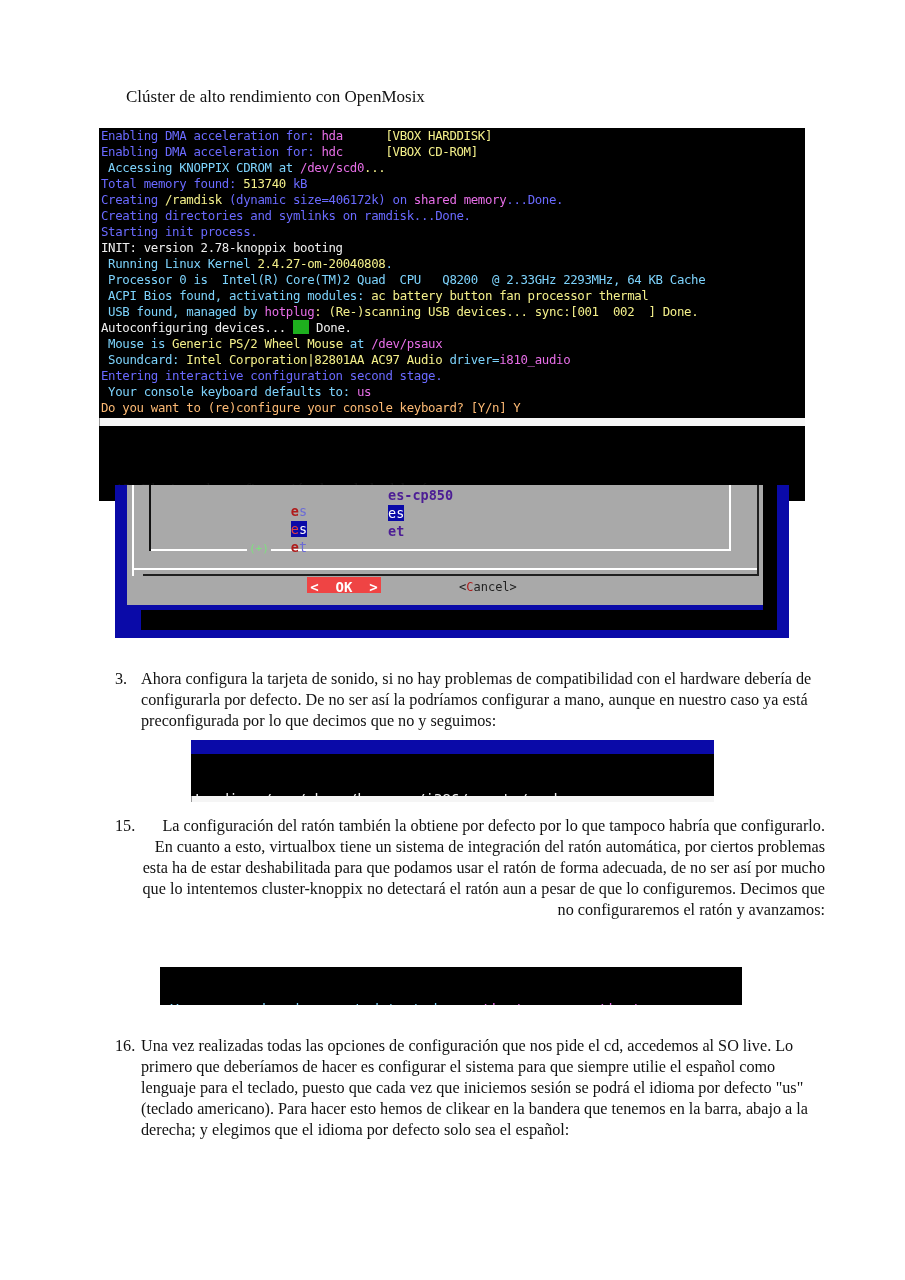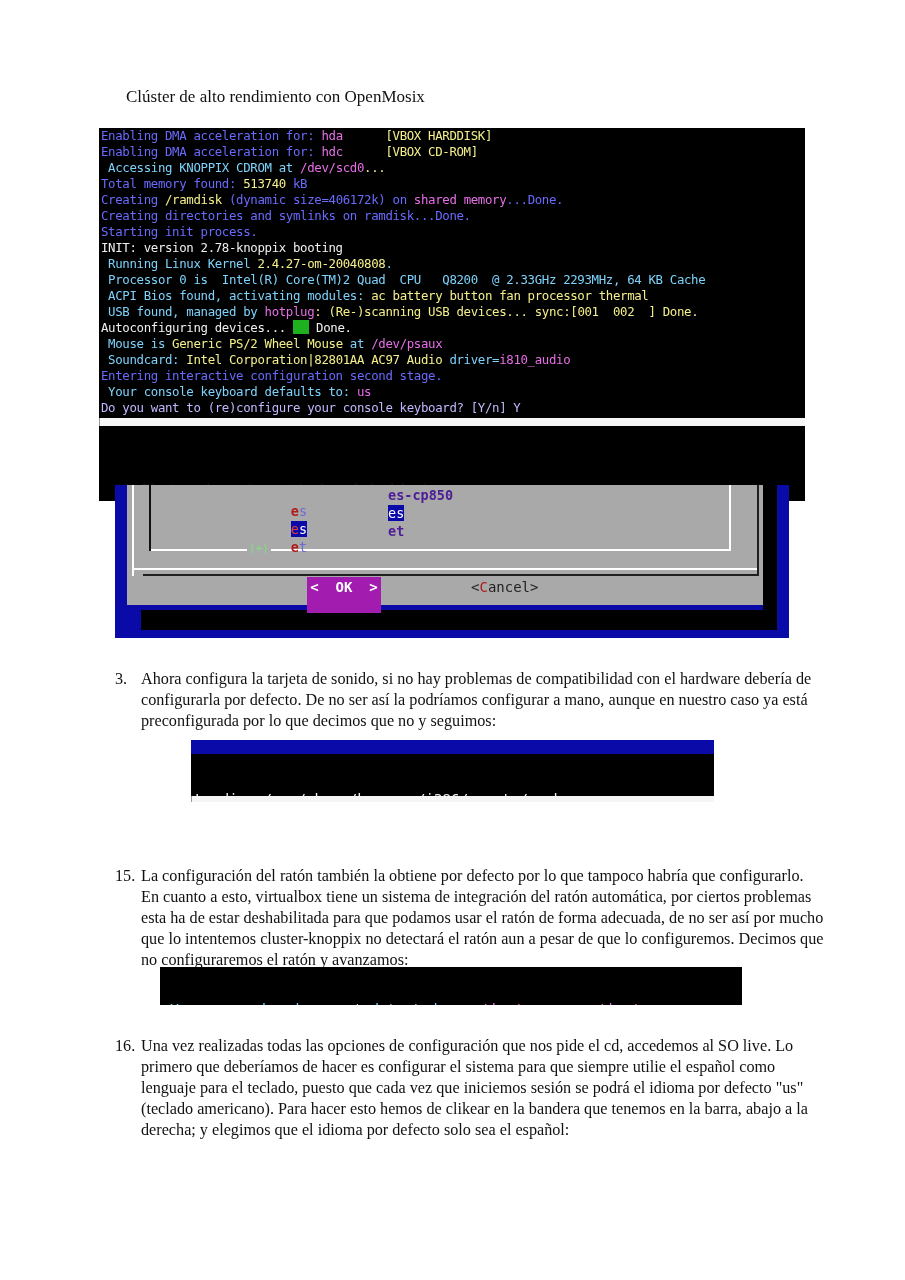--- a/index.html
+++ b/index.html
@@ -7,21 +7,21 @@
   .page-title { position: absolute; left: 86px; top: 87px; font-size: 17px; margin-left: 40px; }
   .term { position: absolute; background: #000; font-family: "DejaVu Sans Mono", "Liberation Mono", monospace; white-space: pre; overflow: hidden; }
   .term .line { display: block; height: 16px; line-height: 16px; }
   .t1 { left: 99px; top: 128px; width: 706px; height: 373px; font-size: 12.4px; padding: 0 0 0 2px; box-sizing: border-box; letter-spacing: -0.35px; }
   .t1-bottom { position: absolute; left: 99px; top: 418px; width: 706px; height: 8px; background: #f6f6f6; border-left: 1px solid #999; box-sizing: border-box; }
   .c-blue { color: #6a6aff; }
   .c-green { color: #7dd3fc; }
   .c-yellow { color: #f4f08a; }
   .c-mag { color: #e76ee7; }
   .c-white { color: #f0f0f0; }
-  .c-cyan { color: #c4b5fd; }
+  .c-cyan { color: #fdba74; }
   .block-green { display: inline-block; width: 16px; height: 14px; background: #1eb01e; vertical-align: -2px; }
 
   .item { position: absolute; left: 115px; width: 710px; font-size: 16.2px; line-height: 21px; }
   .item .num { position: absolute; left: 0; top: 0; }
   .item .txt { margin-left: 26px; display: block; }
 
   
   .dlg-outer { position: absolute; left: 115px; top: 485px; width: 674px; height: 153px; background: #0a0aa8; overflow: hidden; }
   .dlg-shadow { position: absolute; left: 26px; top: 125px; width: 636px; height: 20px; background: #000; }
   .dlg-shadow2 { position: absolute; left: 648px; top: 0; width: 14px; height: 145px; background: #000; }
@@ -32,22 +32,22 @@
   .list-box-l { position: absolute; left: 22px; top: 0; width: 2px; height: 66px; background: #111; }
   .list-box-b { position: absolute; left: 24px; top: 64px; width: 580px; height: 2px; background: #fff; }
   .list-box-r { position: absolute; left: 602px; top: 0; width: 2px; height: 66px; background: #fff; }
   .sep { position: absolute; left: 6px; top: 83px; width: 624px; height: 2px; background: #fff; }
   .dlg-mono { font-family: "DejaVu Sans Mono", "Liberation Mono", monospace; font-size: 13.5px; position: absolute; white-space: pre; }
   .key-e { color: #b01c1c; font-weight: bold; }
   .key-rest { color: #6a6ad6; }
   .sel { background: #0a0aa8; color: #fff; }
   .val { color: #4c1d95; font-weight: bold; }
   .more { color: #7fe07f; font-size: 11px; }
-  .ok-btn { position: absolute; left: 180px; top: 92px; width: 74px; height: 36px; background: #a21caf; color: #fff; font-family: "DejaVu Sans Mono", monospace; font-size: 14px; line-height: 20px; text-align: center; white-space: pre; font-weight: bold; }
-  .cancel-btn { position: absolute; left: 344px; top: 92px; height: 20px; color: #222; font-family: "DejaVu Sans Mono", monospace; font-size: 14px; line-height: 20px; white-space: pre; }
+  .ok-btn { position: absolute; left: 180px; top: 92px; width: 74px; height: 16px; background: #ef4444; color: #fff; font-family: "DejaVu Sans Mono", monospace; font-size: 14px; line-height: 20px; text-align: center; white-space: pre; font-weight: bold; }
+  .cancel-btn { position: absolute; left: 332px; top: 92px; height: 20px; color: #222; font-family: "DejaVu Sans Mono", monospace; font-size: 12px; line-height: 20px; white-space: pre; }
   .cancel-hot { color: #b01c1c; }
 
   .t2-wrap { position: absolute; left: 191px; top: 740px; width: 523px; height: 62px; }
   .t2-top { position: absolute; left: 0; top: 0; width: 523px; height: 14px; background: #0a0aa8; }
   .t2 { left: 0; top: 14px; width: 523px; height: 42px; font-size: 14.5px; padding: 4px 0 0 4px; box-sizing: border-box; letter-spacing: -0.2px; }
   .t2 .line { height: 18px; line-height: 18px; }
   .t2-bottom { position: absolute; left: 0; top: 56px; width: 523px; height: 6px; background: #f5f5f5; border-left: 1px solid #999; box-sizing: border-box; }
 
   .t3 { left: 160px; top: 967px; width: 582px; height: 38px; font-size: 14.2px; padding: 1px 0 0 2px; box-sizing: border-box; letter-spacing: -0.2px; }
   .t3 .line { height: 18px; line-height: 18px; }
@@ -107,21 +107,21 @@
 
 <div class="t2-wrap">
   <div class="t2-top"></div>
   <div class="term t2">
     <span class="line c-white">Loading /usr/share/keymaps/i386/qwerty/es.kmap.gz</span>
     
   </div>
   <div class="t2-bottom"></div>
 </div>
 
-<div class="item" style="top:866px;">
+<div class="item" style="top:816px;text-align:right;">
   <span class="num">15.</span>
   <span class="txt">La configuración del ratón también la obtiene por defecto por lo que tampoco habría que configurarlo. En cuanto a esto, virtualbox tiene un sistema de integración del ratón automática, por ciertos problemas esta ha de estar deshabilitada para que podamos usar el ratón de forma adecuada, de no ser así por mucho que lo intentemos cluster-knoppix no detectará el ratón aun a pesar de que lo configuremos. Decimos que no configuraremos el ratón y avanzamos:</span>
 </div>
 
 <div class="term t3">
   <span class="line"><span class="c-green"> Your mouse has been autodetected as: </span><span class="c-mag">/dev/mouse -&gt; /dev/psaux</span></span>
   
 </div>
 
 <div class="item" style="top:1036px;">

